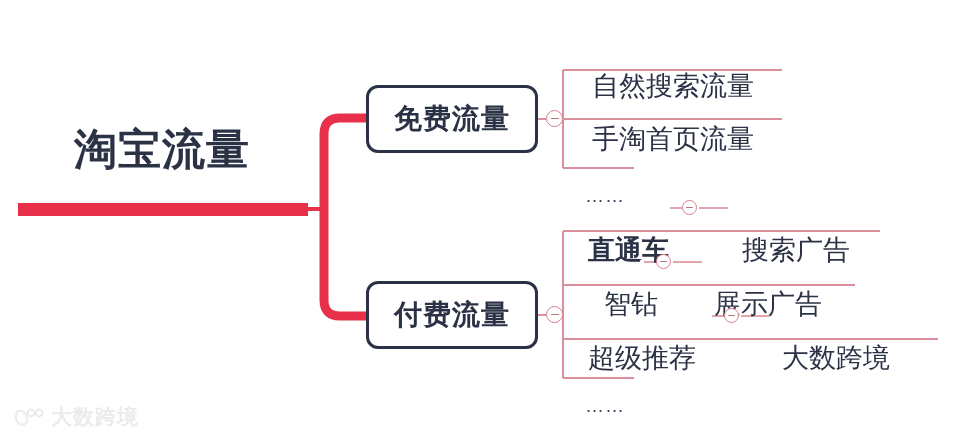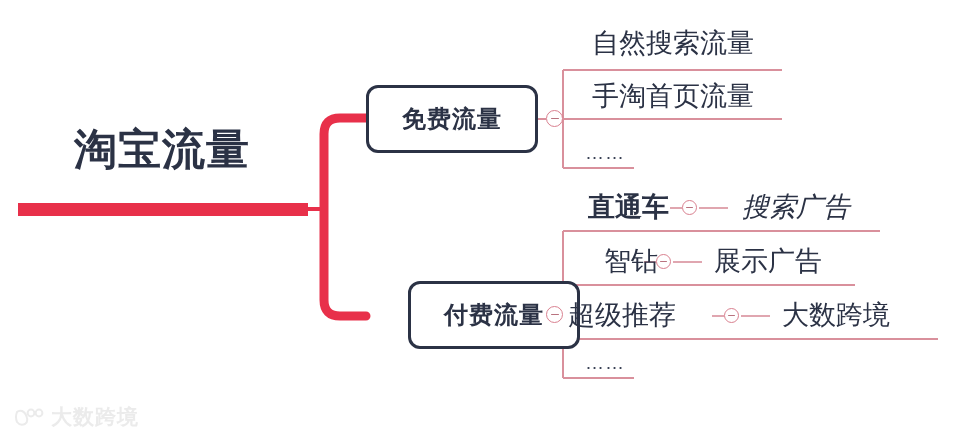--- a/index.html
+++ b/index.html
@@ -45,36 +45,37 @@
     position: absolute;
     box-sizing: border-box;
     border: 3px solid #2b3245;
     border-radius: 12px;
     background: #ffffff;
     display: flex;
     align-items: center;
     justify-content: center;
   }
   .branch-label {
-    font-size: 24px;
+    font-size: 28px;
     font-weight: bold;
     color: #2b3245;
     letter-spacing: 1px;
     white-space: nowrap;
   }
   #branch-free  { left: 366px; top: 85px;  width: 172px; height: 68px; }
-  #branch-paid  { left: 366px; top: 281px; width: 172px; height: 68px; margin-left: 42px; }
+  #branch-paid  { left: 366px; top: 281px; width: 172px; height: 68px; }
 
   
   .leaf-text {
     position: absolute;
     font-size: 27px;
     color: #2b3245;
     white-space: nowrap;
     line-height: 1;
+    margin-top: 43px;
   }
   .leaf-text.dots {
     font-size: 19px;
     letter-spacing: 1px;
     color: #3a4255;
   }
 
   
   .toggle {
     position: absolute;
@@ -176,29 +177,29 @@
     <span class="branch-label">付费流量</span>
   </div>
   <div class="toggle big" style="left:546px; top:306px;">
     <span class="bar"></span>
   </div>
 
   <div class="leaf-text" style="left:588px; top:194px;font-weight:bold;">直通车</div>
   <div class="toggle small" style="left:682px; top:200px;">
     <span class="bar"></span>
   </div>
-  <div class="leaf-text" style="left:742px; top:194px;font-style:italic;">搜索广告</div>
+  <div class="leaf-text" style="left:742px; top:194px;">搜索广告</div>
 
   <div class="leaf-text" style="left:604px; top:248px;">智钻</div>
   <div class="toggle small" style="left:656px; top:254px;">
     <span class="bar"></span>
   </div>
   <div class="leaf-text" style="left:714px; top:248px;font-family:Liberation Serif, serif;">展示广告</div>
 
-  <div class="leaf-text" style="left:568px; top:302px;text-align:right;">超级推荐</div>
+  <div class="leaf-text" style="left:588px; top:302px;text-align:right;">超级推荐</div>
   <div class="toggle small" style="left:724px; top:308px;">
     <span class="bar"></span>
   </div>
   <div class="leaf-text" style="left:782px; top:302px;">大数跨境</div>
 
   <div class="leaf-text dots" style="left:585px; top:353px;">……</div>
 
   <div id="watermark">
     <svg width="30" height="22" viewBox="0 0 30 22">
       <path d="M3 6 Q1 11 3 16 Q6 20 11 18 Q14 16 13 12 Q12 7 8 5 Q5 4 3 6 Z" fill="none" stroke="#ebebeb" stroke-width="2"></path>

